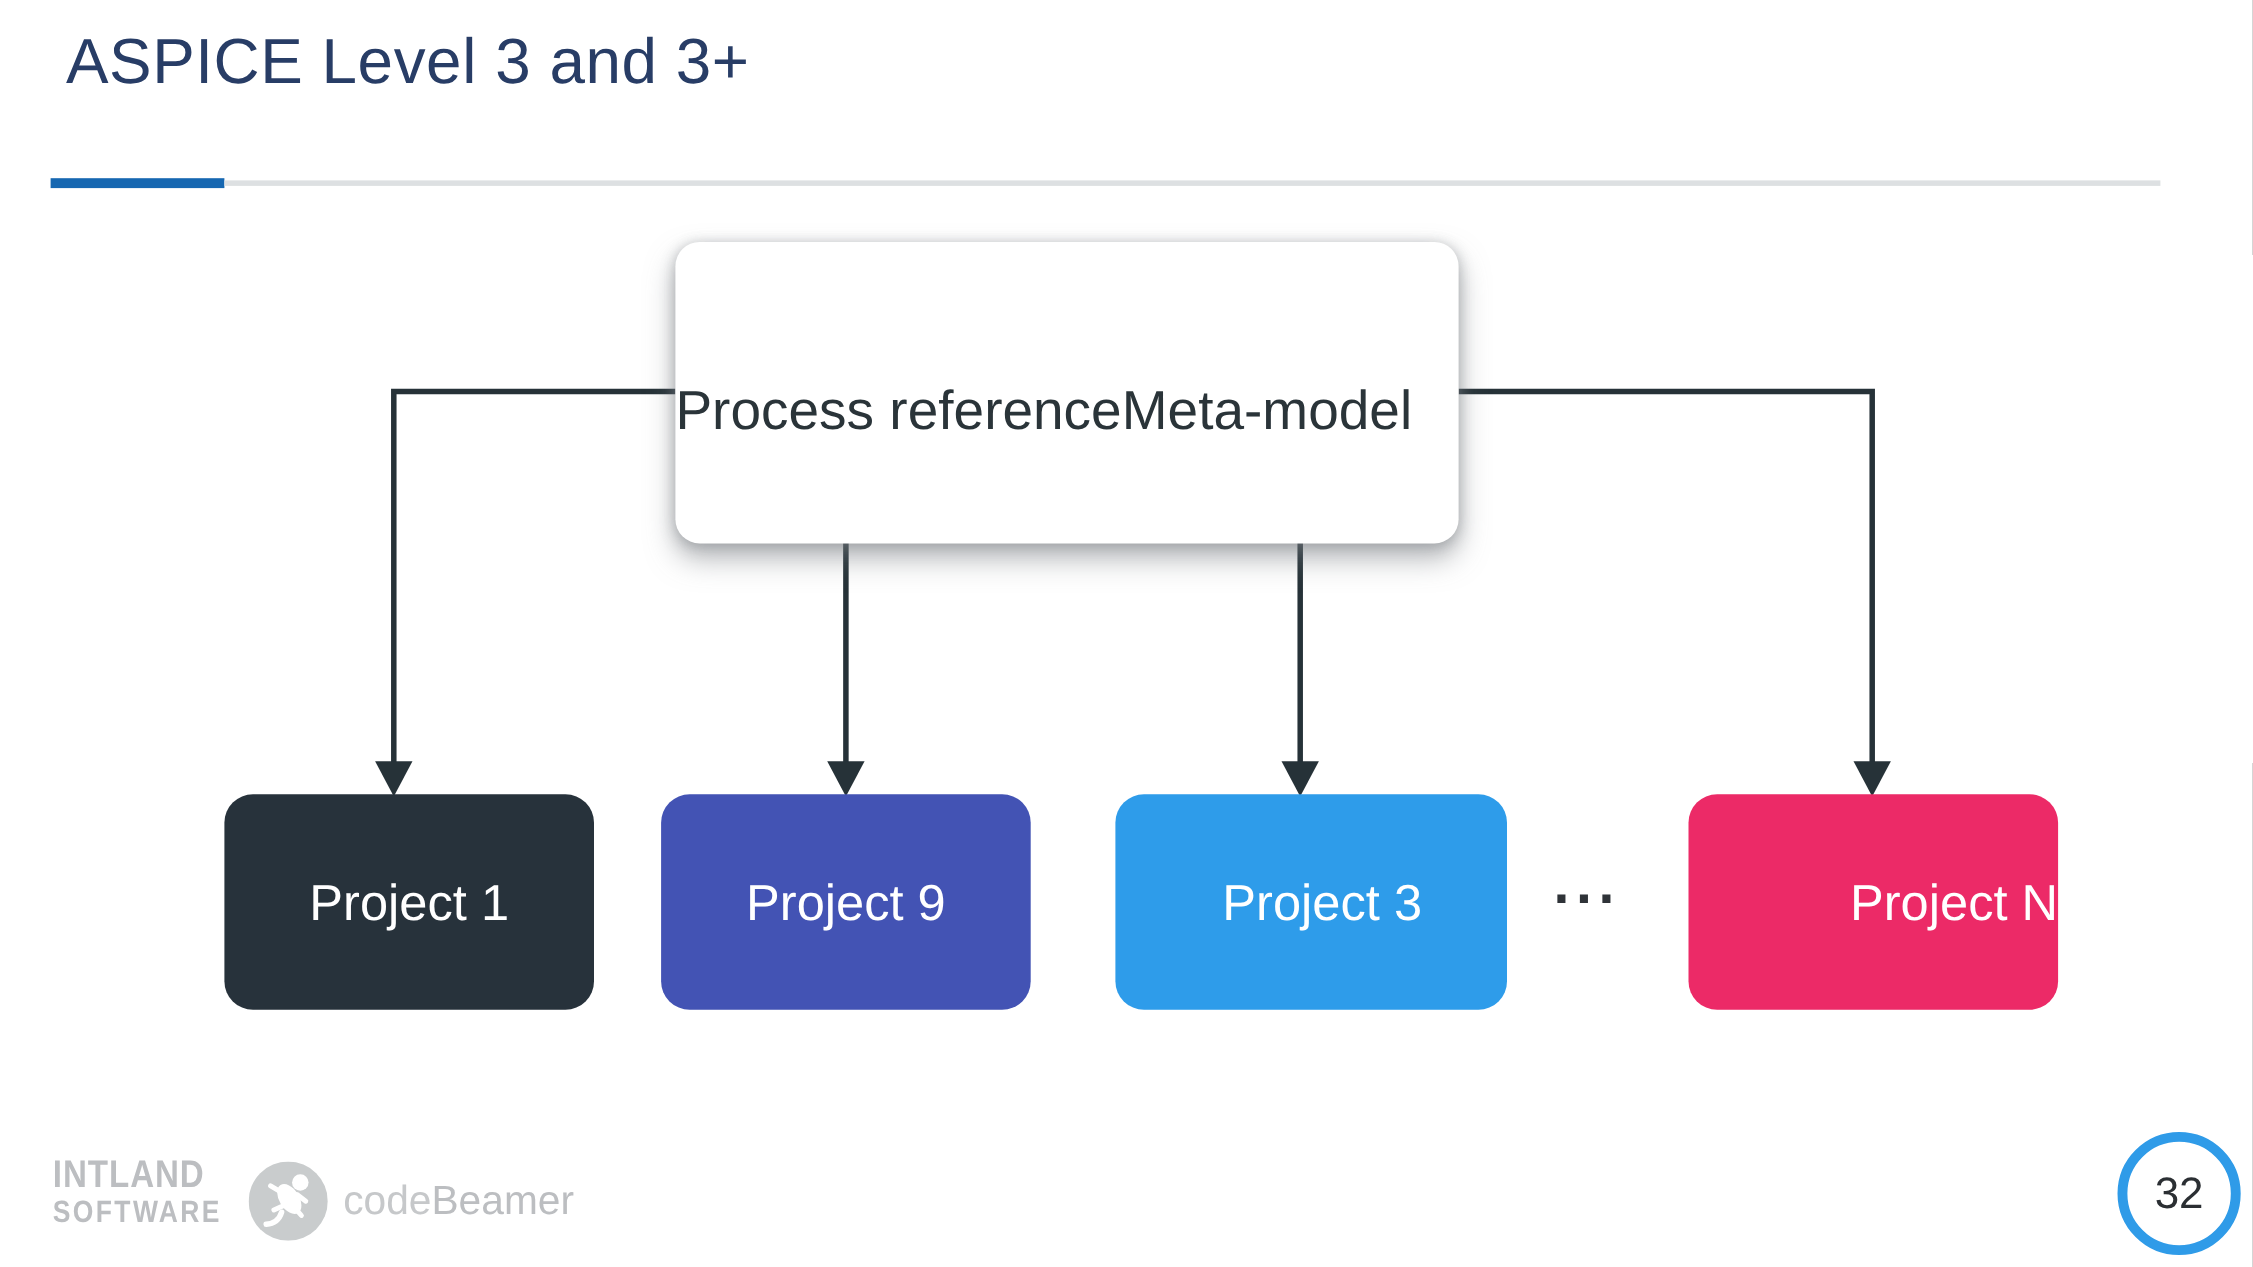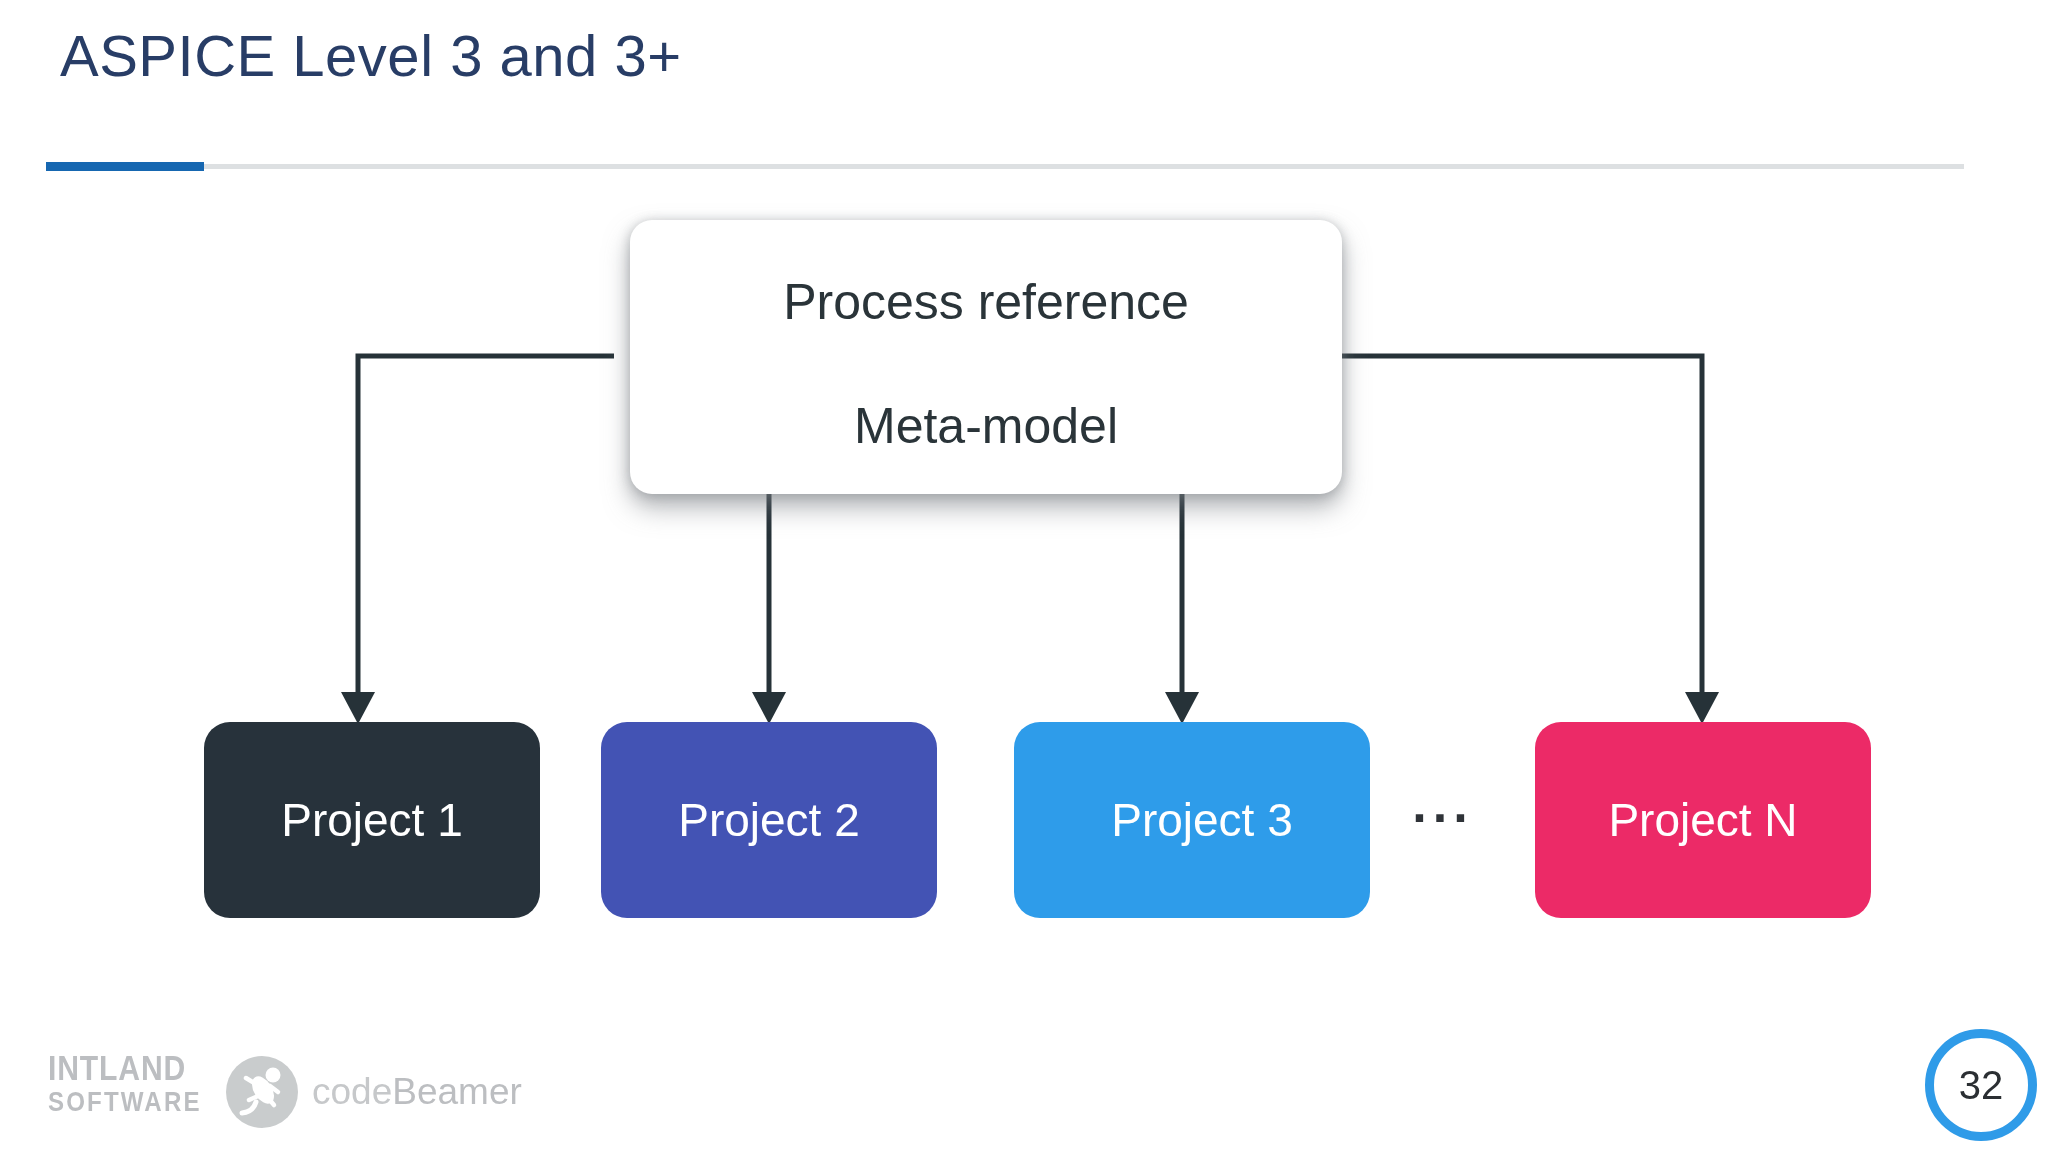--- a/index.html
+++ b/index.html
@@ -17,22 +17,22 @@
     letter-spacing:0.5px;white-space:nowrap;
   }
   
   #divider-blue{position:absolute;left:46px;top:162px;width:158px;height:9px;background:var(--divider-blue,#1667B1);}
   #divider-gray{position:absolute;left:204px;top:164px;width:1760px;height:5px;background:var(--divider-gray,#DDE0E2);}
   
   #root-box{
     position:absolute;left:614px;top:220px;width:712px;height:274px;
     background:#fff;border-radius:22px;
     box-shadow:0 14px 26px rgba(115,120,125,.50),0 4px 14px rgba(120,125,130,.30),0 0 10px rgba(130,135,140,.22);
-    display:flex;flex-direction:column;align-items:center;
-    padding-top:32px;row-gap:24px;box-sizing:border-box;margin-left:16px;
+    display:flex;flex-direction:row;align-items:center;
+    padding-top:32px;row-gap:24px;box-sizing:border-box;
   }
   .root-line{
     height:100px;line-height:100px;
     font-size:50px;color:var(--root-box-text,#2A3439);white-space:nowrap;
   }
   
   #arrows{position:absolute;left:0;top:0;pointer-events:none;}
   .arrow-line{fill:none;stroke:var(--arrow,#263238);stroke-width:5px;}
   .arrow-head{fill:var(--arrow,#263238);stroke:none;}
   
@@ -106,26 +106,26 @@
 
   <div id="root-box">
     <div class="root-line">Process reference</div>
     <div class="root-line">Meta-model</div>
   </div>
 
   <div id="project-1" class="project-box" style="background: rgb(39, 50, 59);">
     <span class="project-label">Project 1</span>
   </div>
   <div id="project-2" class="project-box" style="background: rgb(67, 83, 180);">
-    <span class="project-label">Project 2</span>
+    <span class="project-label">Project 9</span>
   </div>
   <div id="project-3" class="project-box" style="background: rgb(46, 156, 234); padding-left: 20px;">
     <span class="project-label">Project 3</span>
   </div>
-  <div id="project-n" class="project-box" style="background: rgb(236, 42, 103);">
+  <div id="project-n" class="project-box" style="background: rgb(236, 42, 103); justify-content: flex-end;">
     <span class="project-label">Project N</span>
   </div>
 
   <div id="ellipsis">...</div>
 
   <div id="intland-logo">
     <div id="intland-line1">INTLAND</div>
     <div id="intland-line2">SOFTWARE</div>
   </div>
 

